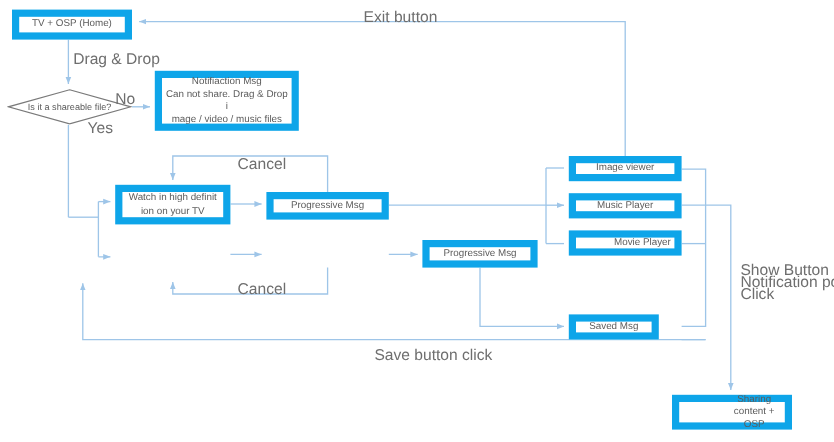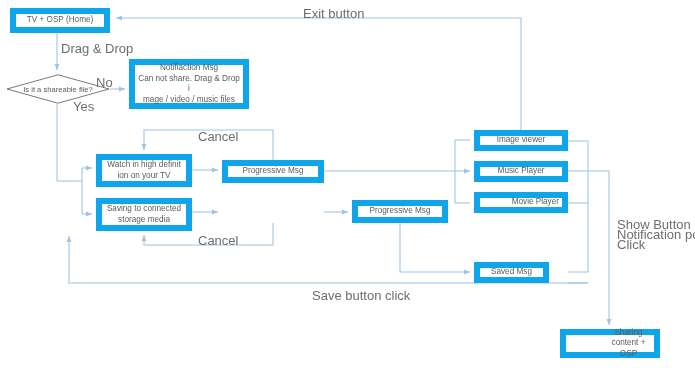--- a/index.html
+++ b/index.html
@@ -135,24 +135,20 @@
     <span class="txt" style="white-space:pre-line;">Notifiaction Msg
 Can not share. Drag &amp; Drop i
 mage / video / music files</span>
   </div>
 
   <div class="node" style="left:96px; top:154px; width:96px; height:33px;">
     <span class="txt" style="white-space:pre-line;">Watch in high definit
 ion on your TV</span>
   </div>
 
-  <div class="node" style="left:96px; top:198px; width:96px; height:33px;">
-    <span class="txt" style="white-space:pre-line;">Saving to connected
-storage media</span>
-  </div>
 
   <div class="node" style="left:222px; top:160px; width:102px; height:23px;">
     <span class="txt">Progressive Msg</span>
   </div>
 
 
   <div class="node" style="left:352px; top:200px; width:96px; height:23px;">
     <span class="txt">Progressive Msg</span>
   </div>
 

